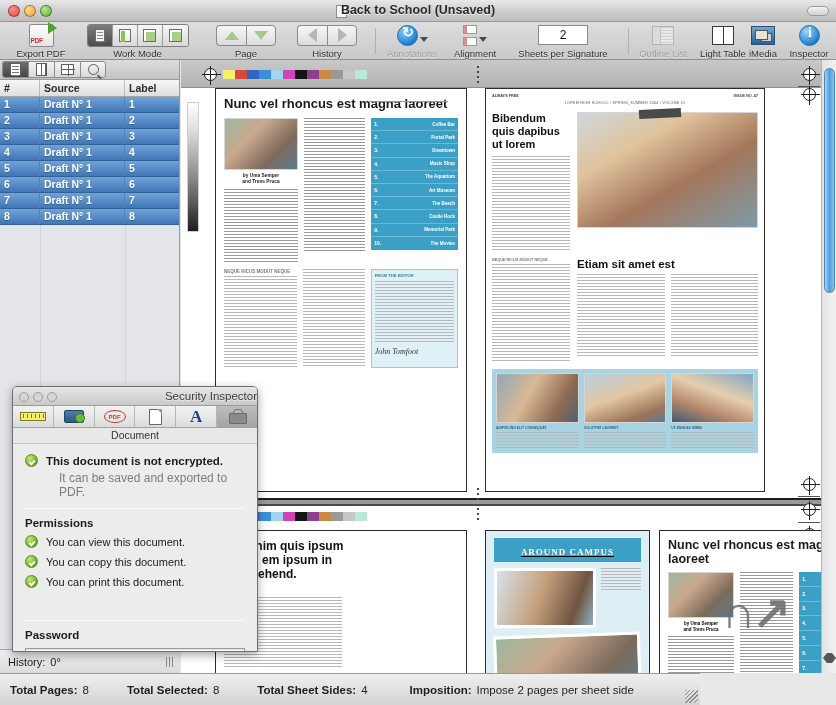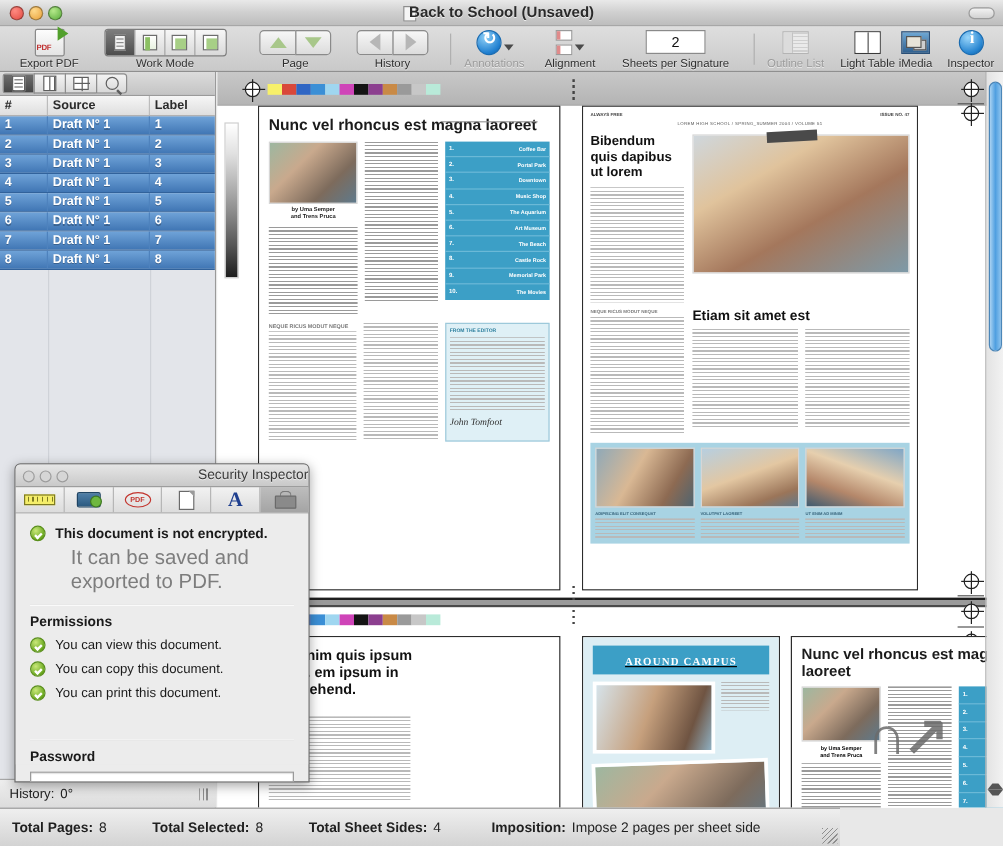--- a/index.html
+++ b/index.html
@@ -296,21 +296,21 @@
   .insp-body { padding: 10px 12px 0 12px; background:#ececec; height: 209px; position:relative; }
 
   .ok-dot { width:13px;height:13px;border-radius:50%;flex:0 0 13px;
     background: radial-gradient(circle at 35% 30%, #c9e87a, #6aa81f 70%, #4c7d16);
     border:1px solid #5a8f1c; position:relative; }
   .ok-dot::after{content:"";position:absolute;left:3px;top:5px;width:4px;height:2px;
     border-left:2px solid #fff;border-bottom:2px solid #fff;transform:rotate(-45deg);}
 
   .row-main { display:flex; align-items:center; gap:8px; }
   .row-main b { font-size:11.5px; color:#1a1a1a; }
-  .sub-note { font-size:17px; color:#7d7d7d; margin:4px 0 0 34px; }
+  .sub-note { font-size:12px; color:#7d7d7d; margin:4px 0 0 34px; }
   .hr { height:1px; background:#c6c6c6; margin:9px 0 8px 0; border-bottom:1px solid #fafafa; }
   .sec-h { font-size:11.5px; font-weight:bold; color:#1a1a1a; margin-bottom:6px; }
   .perm-row { display:flex; align-items:center; gap:8px; margin-bottom:7px; }
   .perm-row span { font-size:11px; color:#1a1a1a; }
   .pw-input { width:100%; height:17px; background:#fff; border:1px solid #9a9a9a;
     box-shadow: inset 0 1px 1px rgba(0,0,0,.12); }
 
   
   .vscroll { position:absolute; right:0; top:60px; width:15px; height:613px;
     background: linear-gradient(to right,#e3e3e3,#f2f2f2); border-left:1px solid #b6b6b6; }
@@ -845,20 +845,21 @@
           <div class="ic-page"></div>
         </div>
       <div class="itab">
           <div class="ic-A">A</div>
         </div>
       <div class="itab on">
           <div class="ic-lock"></div>
         </div>
     </div>
 
+    <div class="insp-sub">Document</div>
 
     <div class="insp-body">
       <div class="row-main">
         <div class="ok-dot"></div>
         <b>This document is not encrypted.</b>
       </div>
       <div class="sub-note">It can be saved and exported to PDF.</div>
 
       <div class="hr"></div>
 

